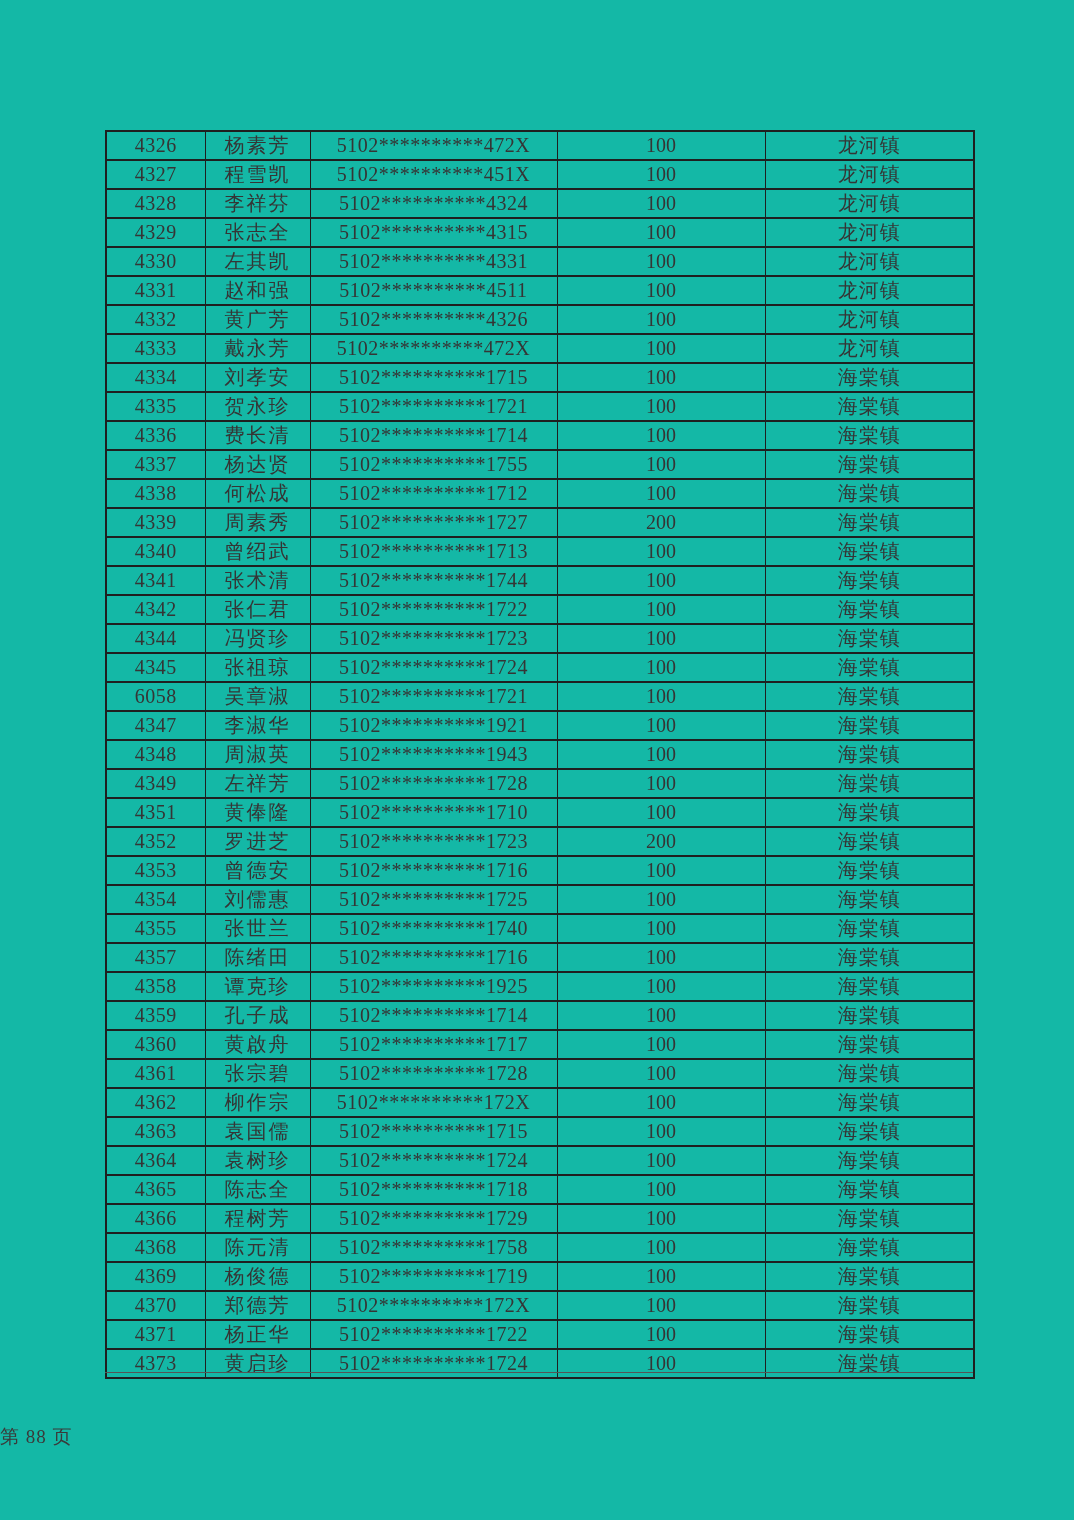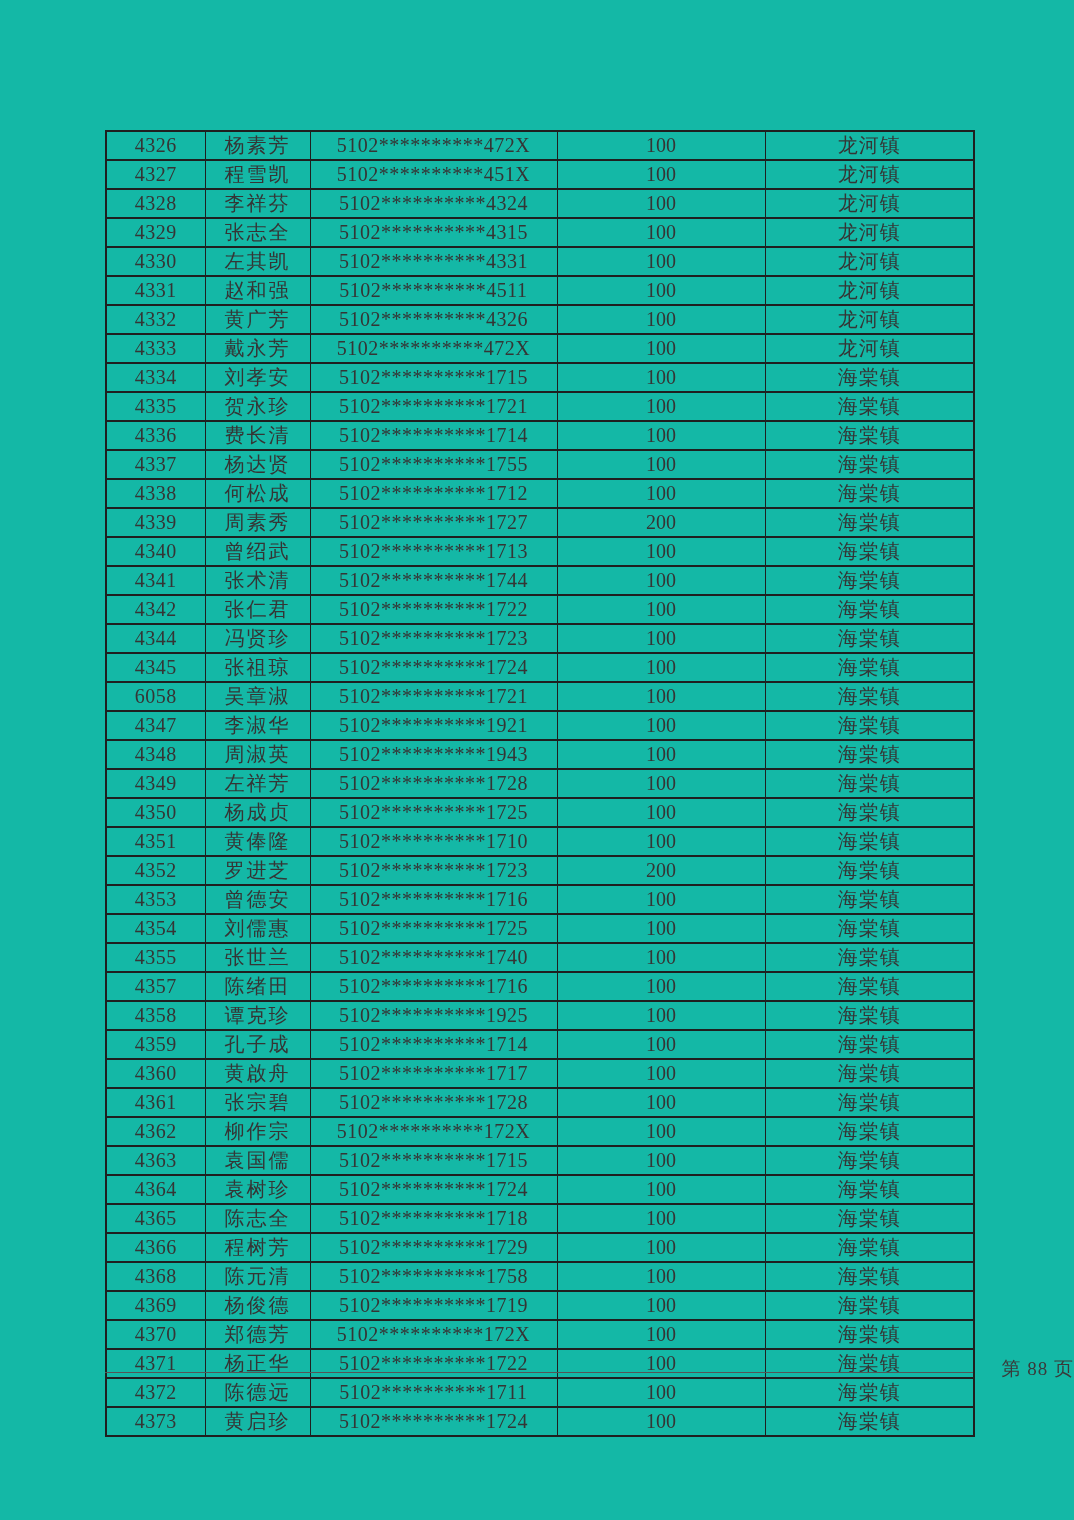--- a/index.html
+++ b/index.html
@@ -67,23 +67,23 @@
     position: absolute;
     left: 105px;
     top: 1372px;
     width: 868px;
     height: 1px;
     background: #555555;
   }
   .page-footer {
     position: absolute;
     left: 0;
-    top: 1356px;
+    top: 1424px;
     width: 100%;
-    text-align: right;
+    text-align: left;
     font-size: 19px;
     color: #3a3a3a;
     letter-spacing: 1px;
   }
 </style>
 </head>
 <body>
 
 <div class="page">
 
@@ -251,27 +251,20 @@
           <td class="cell-town">海棠镇</td>
         </tr>
         <tr>
           <td class="cell-seq">4349</td>
           <td class="cell-name">左祥芳</td>
           <td class="cell-id">5102**********1728</td>
           <td class="cell-amount">100</td>
           <td class="cell-town">海棠镇</td>
         </tr>
         <tr>
-          <td class="cell-seq">4350</td>
-          <td class="cell-name">杨成贞</td>
-          <td class="cell-id">5102**********1725</td>
-          <td class="cell-amount">100</td>
-          <td class="cell-town">海棠镇</td>
-        </tr>
-        <tr>
           <td class="cell-seq">4351</td>
           <td class="cell-name">黄俸隆</td>
           <td class="cell-id">5102**********1710</td>
           <td class="cell-amount">100</td>
           <td class="cell-town">海棠镇</td>
         </tr>
         <tr>
           <td class="cell-seq">4352</td>
           <td class="cell-name">罗进芝</td>
           <td class="cell-id">5102**********1723</td>
@@ -391,27 +384,20 @@
           <td class="cell-town">海棠镇</td>
         </tr>
         <tr>
           <td class="cell-seq">4371</td>
           <td class="cell-name">杨正华</td>
           <td class="cell-id">5102**********1722</td>
           <td class="cell-amount">100</td>
           <td class="cell-town">海棠镇</td>
         </tr>
         <tr>
-          <td class="cell-seq">4372</td>
-          <td class="cell-name">陈德远</td>
-          <td class="cell-id">5102**********1711</td>
-          <td class="cell-amount">100</td>
-          <td class="cell-town">海棠镇</td>
-        </tr>
-        <tr>
           <td class="cell-seq">4373</td>
           <td class="cell-name">黄启珍</td>
           <td class="cell-id">5102**********1724</td>
           <td class="cell-amount">100</td>
           <td class="cell-town">海棠镇</td>
         </tr>
       </tbody>
   </table>
 
   <div class="table-bottom-rule"></div>

